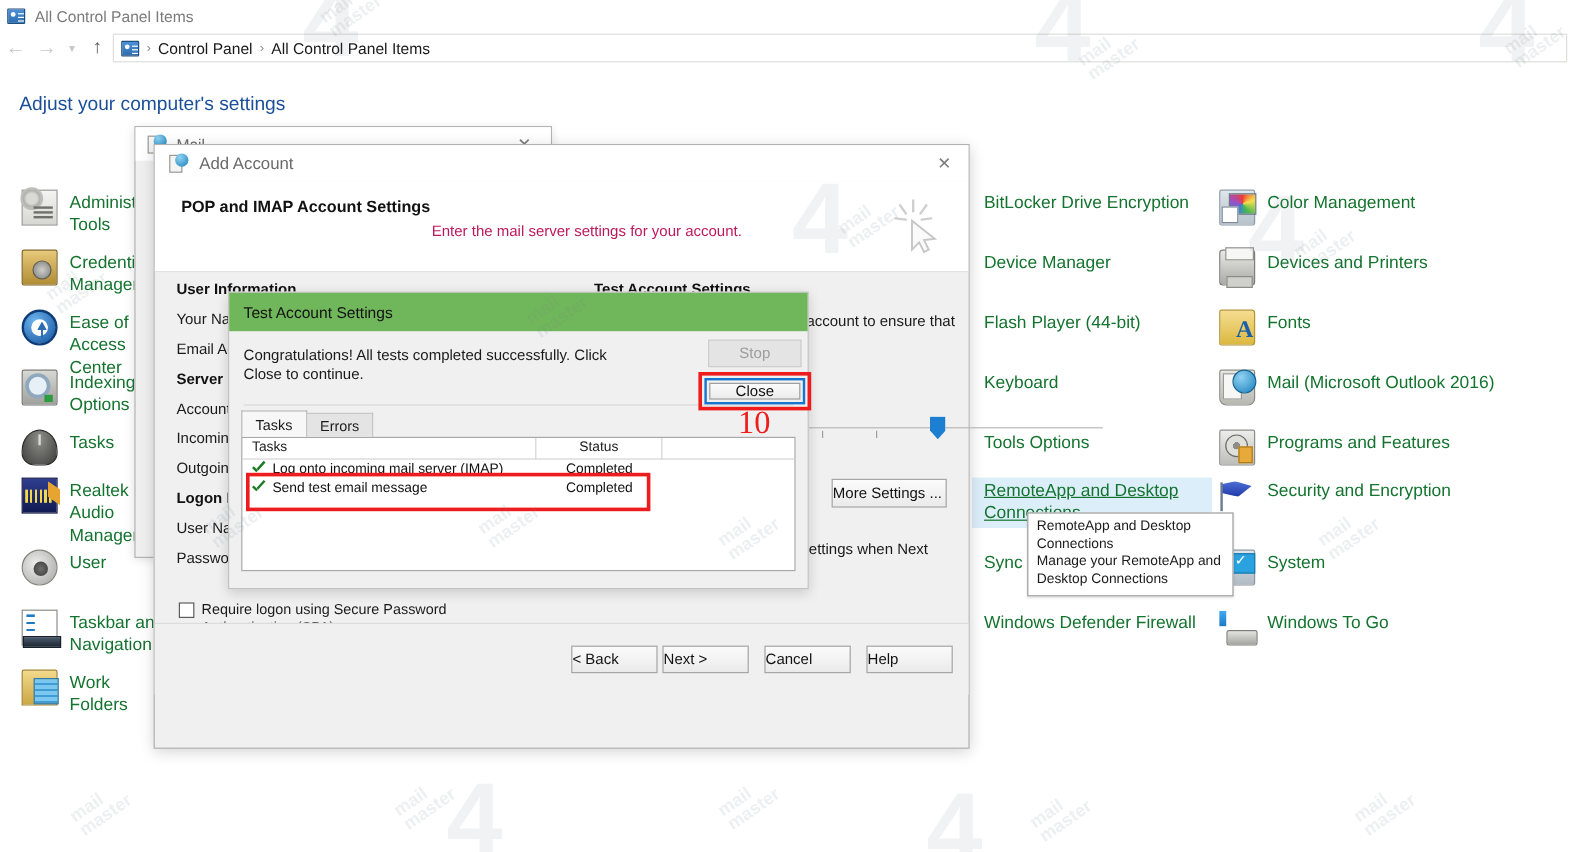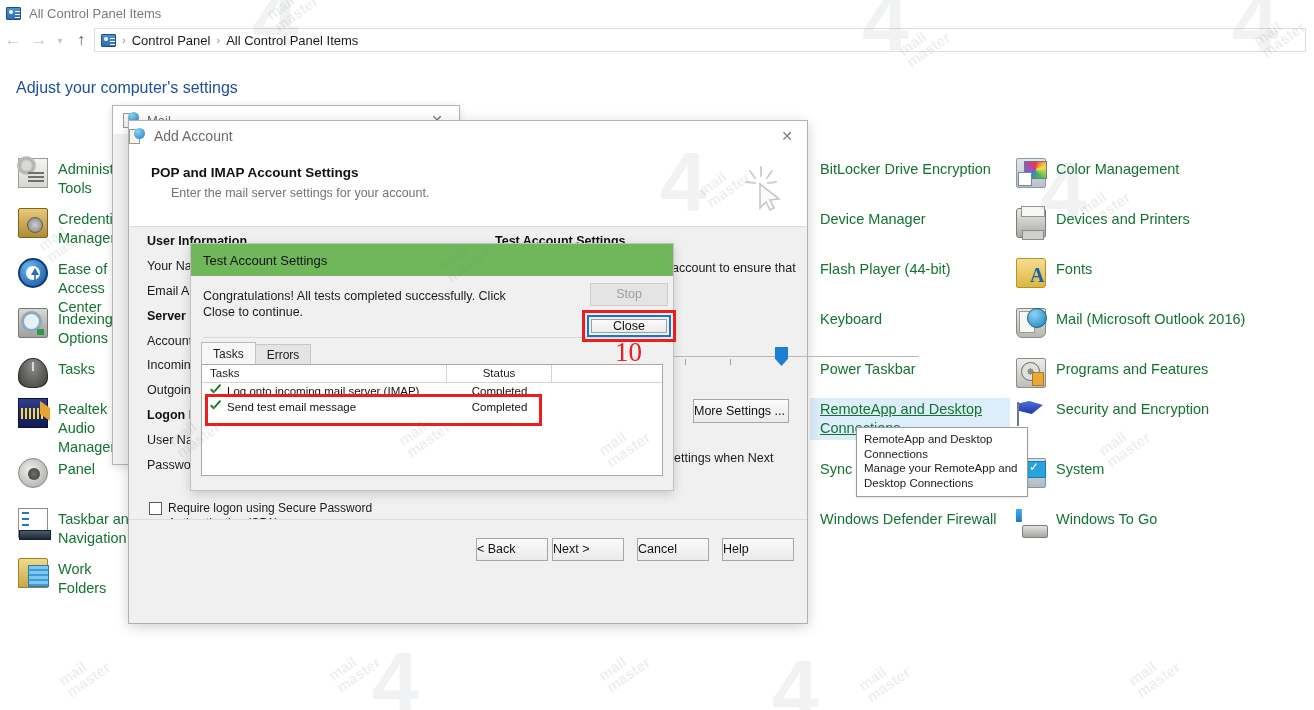--- a/index.html
+++ b/index.html
@@ -208,30 +208,30 @@
      background:radial-gradient(circle at 35% 30%,#8fd3f2,#1a7fbd);}
 
   
   #add-account {
     position:absolute; left:128px; top:120px; width:680px; height:504px;
     background:#f0f0f0; border:1px solid #b0b0b0; z-index:200;
     box-shadow:0 3px 12px rgba(0,0,0,.18);
   }
   #aa-titlebar {
     height:30px; background:#fff; display:flex; align-items:center;
-    justify-content:space-between; padding-left:0;
+    justify-content:space-between; padding-left:12px;
   }
   #aa-titlebar .aa-left { display:flex; align-items:center; gap:9px; }
   #aa-title-text { color:#6a6a6a; font-size:14px; }
   #aa-header {
     height:76px; background:#fff; border-bottom:1px solid #dcdcdc;
     position:relative; padding:14px 0 0 22px;
   }
   #aa-header h2 { margin:0; font-size:13.5px; font-weight:700; color:#111; }
-  #aa-header p { margin:6px 0 0 20px; font-size:12.5px; color:#737373; }
+  #aa-header p { margin:6px 0 0 20px; font-size:12.5px; color:#be185d;text-align:center; }
   #aa-sparkle {
     position:absolute; right:18px; top:14px; width:48px; height:48px;
   }
   #aa-body { position:relative; height:352px; background:#f0f0f0; }
 
   .aa-section-head {
     position:absolute; font-weight:700; font-size:12.5px; color:#111;
   }
   .aa-label { position:absolute; font-size:12.5px; color:#1a1a1a; }
   .aa-note { position:absolute; font-size:12.5px; color:#1a1a1a; line-height:16px; }
@@ -392,21 +392,21 @@
     <div class="cp-item" style="left: 18px; top: 210px; width: 120px;">
       <span class="cp-ico ico-mouse"></span>
       <span class="cp-label">Tasks</span>
     </div>
     <div class="cp-item" style="left: 18px; top: 250px; width: 120px;">
       <span class="cp-ico ico-realtek"></span>
       <span class="cp-label">Realtek HD Audio Manager</span>
     </div>
     <div class="cp-item" style="left: 18px; top: 310px; width: 120px;">
       <span class="cp-ico ico-sound"></span>
-      <span class="cp-label">Panel</span>
+      <span class="cp-label">User</span>
     </div>
     <div class="cp-item" style="left: 18px; top: 360px; width: 120px;">
       <span class="cp-ico ico-taskbar"></span>
       <span class="cp-label">Taskbar and Navigation</span>
     </div>
     <div class="cp-item" style="left: 18px; top: 410px; width: 120px;">
       <span class="cp-ico ico-workfolders"></span>
       <span class="cp-label">Work Folders</span>
     </div>
     <div class="cp-item" style="left: 810px; top: 10px; width: 200px;">
@@ -420,21 +420,21 @@
     <div class="cp-item" style="left: 810px; top: 110px; width: 200px;">
       <span style="width: 0px; flex: 0 0 0px;"></span>
       <span class="cp-label">Flash Player (44-bit)</span>
     </div>
     <div class="cp-item" style="left: 810px; top: 160px; width: 200px;">
       <span style="width: 0px; flex: 0 0 0px;"></span>
       <span class="cp-label">Keyboard</span>
     </div>
     <div class="cp-item" style="left: 810px; top: 210px; width: 200px;">
       <span style="width: 0px; flex: 0 0 0px;"></span>
-      <span class="cp-label">Power Taskbar</span>
+      <span class="cp-label">Tools Options</span>
     </div>
     <div class="cp-item selected" style="left: 810px; top: 250px; width: 200px; padding-bottom: 2px;">
       <span style="width: 0px; flex: 0 0 0px;"></span>
       <span class="cp-label">RemoteApp and Desktop Connections</span>
     </div>
     <div class="cp-item" style="left: 810px; top: 310px; width: 200px;">
       <span style="width: 0px; flex: 0 0 0px;"></span>
       <span class="cp-label">Sync Center</span>
     </div>
     <div class="cp-item" style="left: 810px; top: 360px; width: 200px;">

